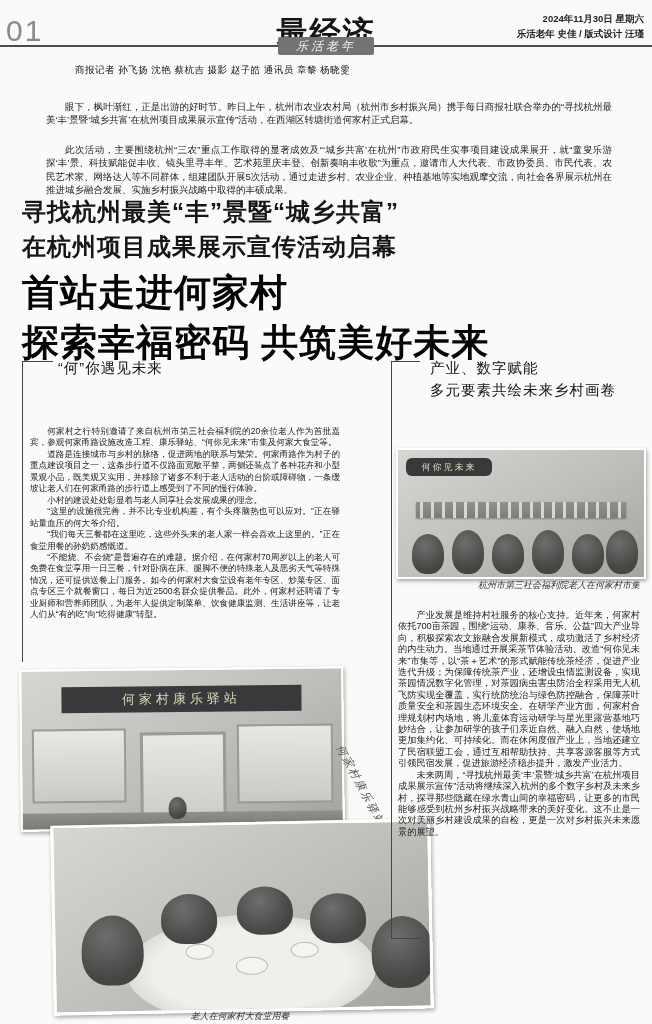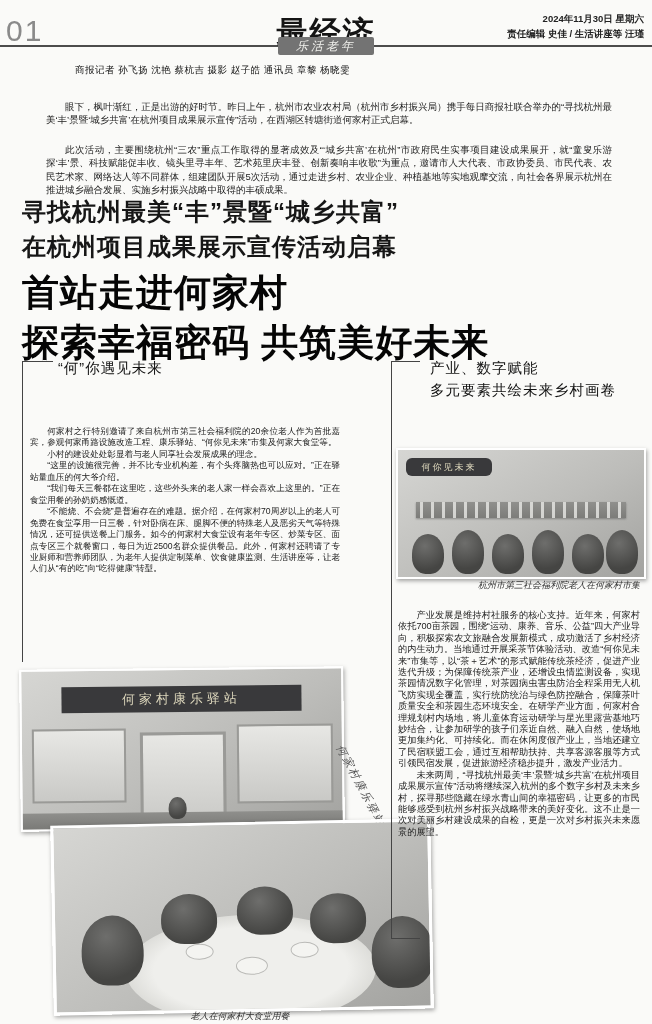--- a/index.html
+++ b/index.html
@@ -54,21 +54,21 @@
 <body>
 
 <div id="page">
 
   <div class="abs page-num">01</div>
   <div class="abs head-rule"></div>
   <div class="abs section-title">最经济</div>
   <div class="abs masthead-badge">乐活老年</div>
   <div class="abs date-block">
     <div>2024年11月30日 星期六</div>
-    <div>责任编辑 史佳 / 生活讲座等 汪瑾</div>
+    <div>乐活老年 史佳 / 版式设计 汪瑾</div>
   </div>
 
   <div class="abs byline">商报记者 孙飞扬 沈艳 蔡杭吉 摄影 赵子皓 通讯员 章黎 杨晓雯</div>
   <div class="abs intro">
     <p>眼下，枫叶渐红，正是出游的好时节。昨日上午，杭州市农业农村局（杭州市乡村振兴局）携手每日商报社联合举办的“寻找杭州最美‘丰’景暨‘城乡共富’在杭州项目成果展示宣传”活动，在西湖区转塘街道何家村正式启幕。</p>
     <p>此次活动，主要围绕杭州“三农”重点工作取得的显著成效及“‘城乡共富’在杭州”市政府民生实事项目建设成果展开，就“童叟乐游探‘丰’景、科技赋能促丰收、镜头里寻丰年、艺术苑里庆丰登、创新奏响丰收歌”为重点，邀请市人大代表、市政协委员、市民代表、农民艺术家、网络达人等不同群体，组建团队开展5次活动，通过走进乡村、农业企业、种植基地等实地观摩交流，向社会各界展示杭州在推进城乡融合发展、实施乡村振兴战略中取得的丰硕成果。</p>
   </div>
 
   <div class="abs kicker">
     <div>寻找杭州最美“丰”景暨“城乡共富”</div>
@@ -79,20 +79,21 @@
     <div>探索幸福密码 共筑美好未来</div>
   </div>
 
   <div class="abs col-bracket" style="left:22px;top:361px;width:30px;height:300px;"></div>
   <div class="abs subhead" style="left:58px;top:358px;">
     <div>“何”你遇见未来</div>
   </div>
 
   <div class="abs bodytext left-body">
     <p>何家村之行特别邀请了来自杭州市第三社会福利院的20余位老人作为首批嘉宾，参观何家甬路设施改造工程、康乐驿站、“何你见未来”市集及何家大食堂等。</p>
+    <p>道路是连接城市与乡村的脉络，促进两地的联系与繁荣。何家甬路作为村子的重点建设项目之一，这条步行道不仅路面宽敞平整，两侧还装点了各种花卉和小型景观小品，既美观又实用，并移除了诸多不利于老人活动的台阶或障碍物，一条缓坡让老人们在何家甬路的步行道上感受到了不同的慢行体验。</p>
     <p>小村的建设处处彰显着与老人同享社会发展成果的理念。</p>
     <p>“这里的设施很完善，并不比专业机构差，有个头疼脑热也可以应对。”正在驿站量血压的何大爷介绍。</p>
     <p>“我们每天三餐都在这里吃，这些外头来的老人家一样会喜欢上这里的。”正在食堂用餐的孙奶奶感慨道。</p>
     <p>“不能烧、不会烧”是普遍存在的难题。据介绍，在何家村70周岁以上的老人可免费在食堂享用一日三餐，针对卧病在床、腿脚不便的特殊老人及恶劣天气等特殊情况，还可提供送餐上门服务。如今的何家村大食堂设有老年专区、炒菜专区、面点专区三个就餐窗口，每日为近2500名群众提供餐品。此外，何家村还聘请了专业厨师和营养师团队，为老年人提供定制菜单、饮食健康监测、生活讲座等，让老人们从“有的吃”向“吃得健康”转型。</p>
   </div>
 
   <div class="abs photo" style="left:20px;top:668px;width:320px;height:158px;transform:rotate(-0.6deg);border:2px solid #fff;">
     <div class="window-pane" style="left:10px;top:58px;width:90px;height:70px;"></div>
     <div class="window-pane" style="left:215px;top:55px;width:92px;height:75px;"></div>
     <div class="window-pane" style="left:118px;top:62px;width:80px;height:90px;border-width:3px;"></div>

